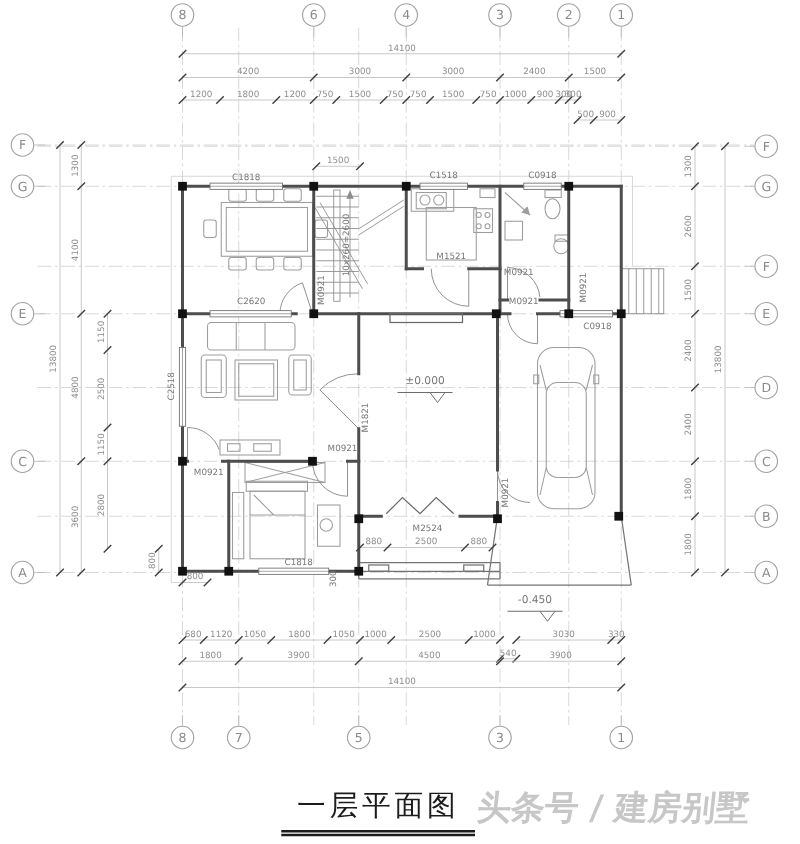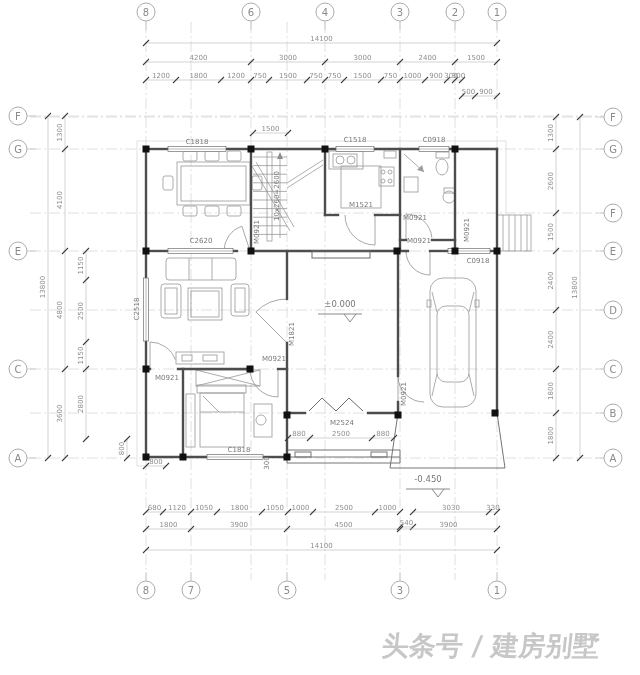--- a/index.html
+++ b/index.html
@@ -518,14 +518,15 @@
       </g>
       <g>
         <text x="340" y="307" font-size="8.5" text-anchor="middle" class="lbltxt">±0.000</text>
         <line x1="318" y1="314" x2="362" y2="314" class="elev"></line>
         <path d="M344,314 l6,8 l6,-8" class="elev"></path>
         <text x="428" y="482" font-size="8.5" text-anchor="middle" class="lbltxt">-0.450</text>
         <line x1="406" y1="489" x2="450" y2="489" class="elev"></line>
         <path d="M432,489 l6,8 l6,-8" class="elev"></path>
       </g>
     </svg>
+  <div class="title">一层平面图</div>
   <div class="watermark">头条号 / 建房别墅</div>
 </div>
 
 </body></html>

